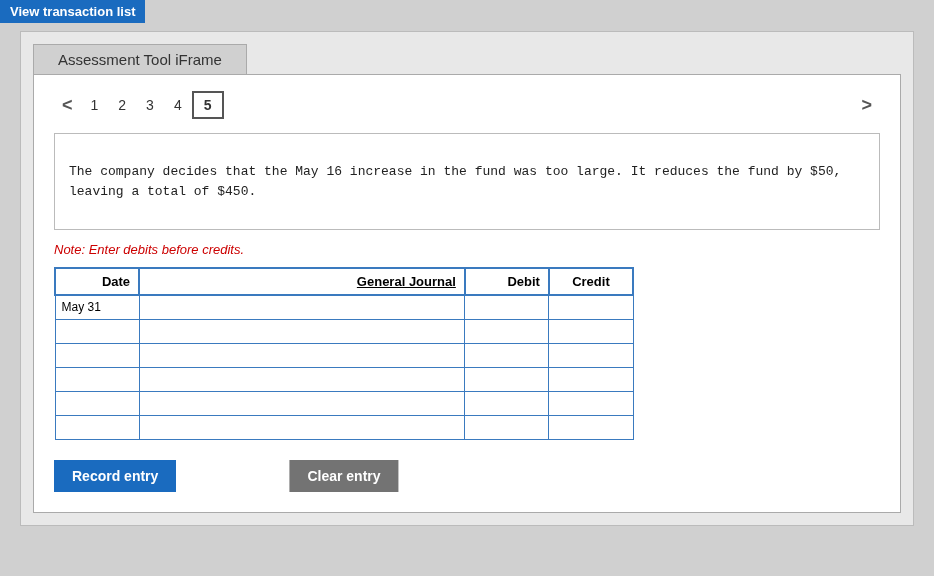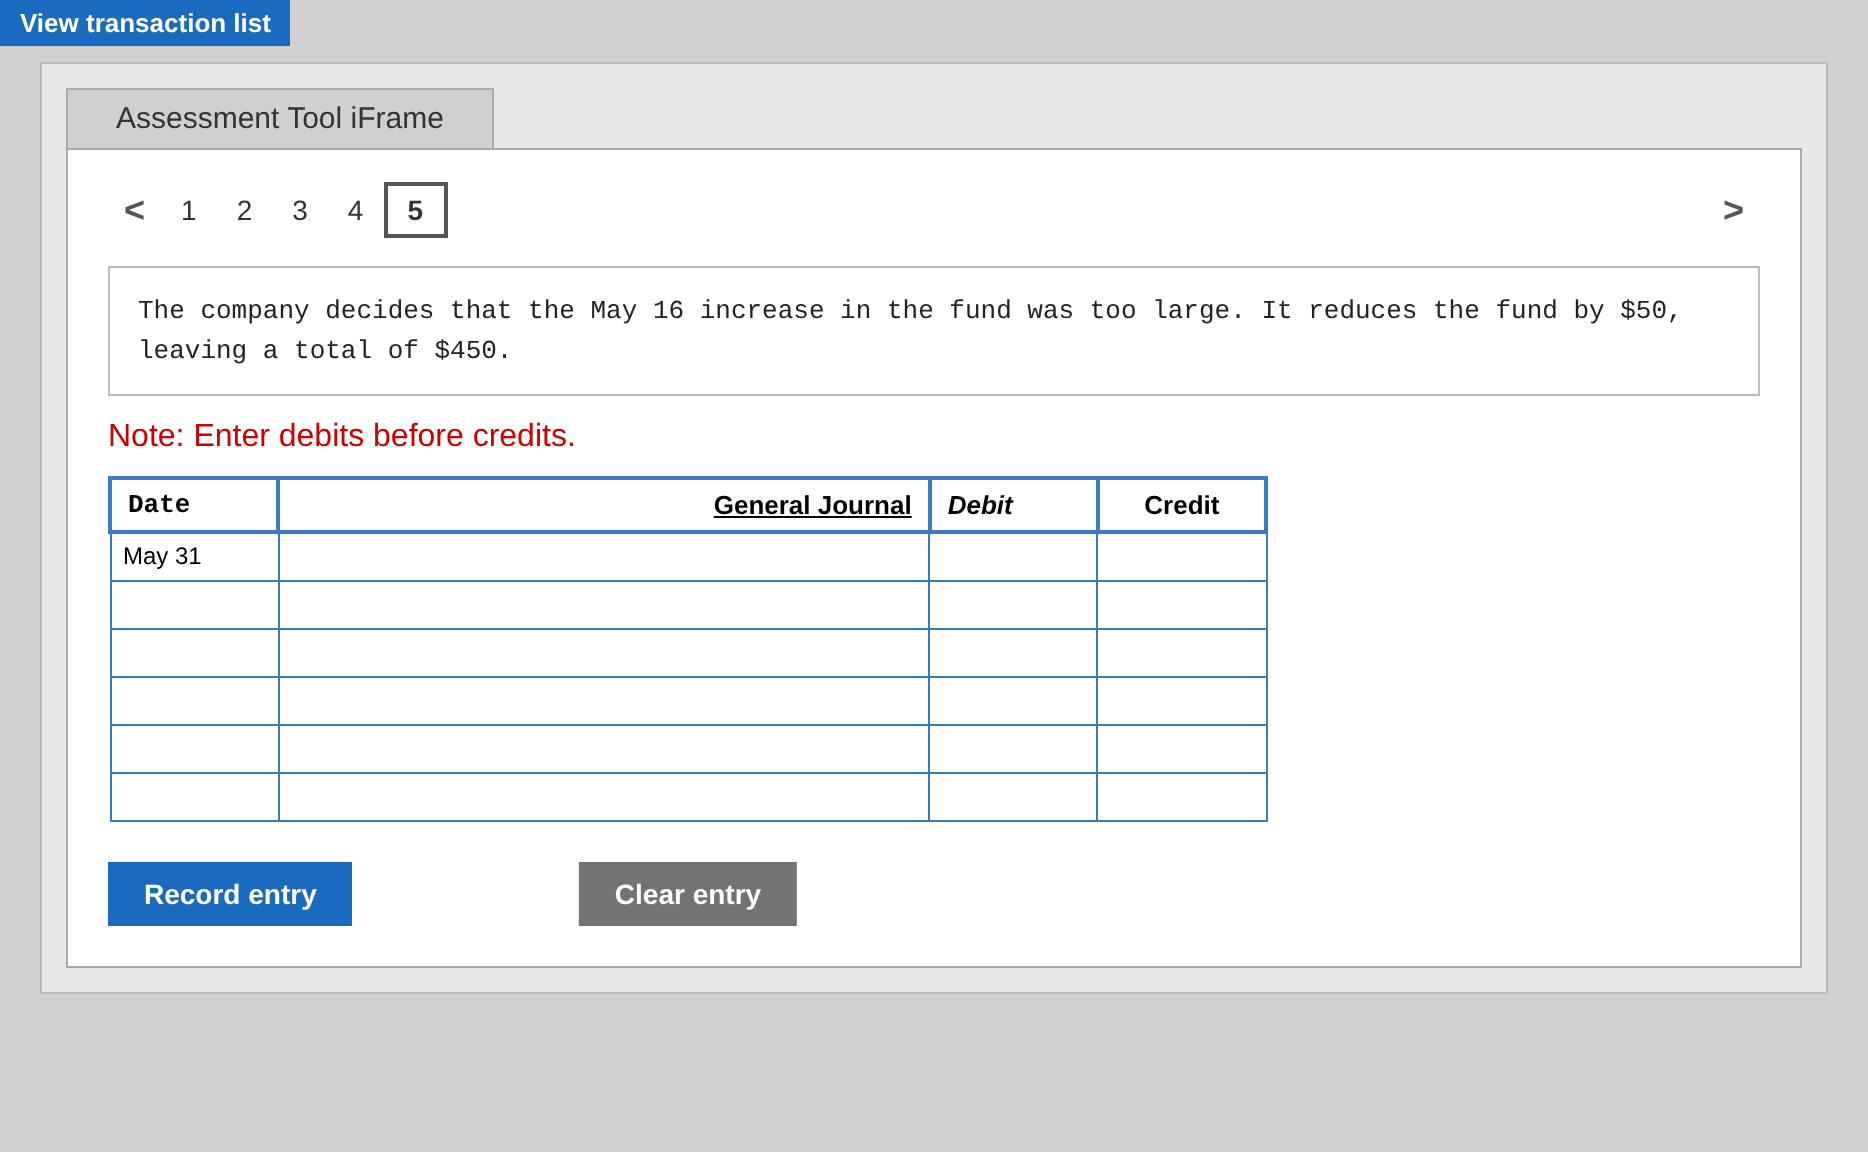--- a/index.html
+++ b/index.html
@@ -74,53 +74,54 @@
       border: 2px solid #555;
       font-weight: bold;
     }
     .page-spacer {
       flex: 1;
     }
 
     
     .scenario-box {
       border: 1px solid #bbb;
-      padding: 12px 14px;
+      padding: 28px 14px;
       font-family: 'Courier New', monospace;
       font-size: 13px;
       line-height: 1.5;
       color: #222;
       margin-bottom: 12px;
       background: white;
     }
 
     
     .note-text {
       color: #cc0000;
+      font-style: italic;
       margin-bottom: 10px;
-      font-size: 16px;
+      font-size: 13px;
     }
 
     
     .journal-table {
       border-collapse: collapse;
       width: 580px;
       margin-bottom: 20px;
     }
     .journal-table th {
       background: white;
       border: 2px solid #3a7abf;
       padding: 5px 8px;
       font-weight: bold;
       font-size: 13px;
       text-align: center;
     }
-    .journal-table th.date-col { text-align: left; width: 80px; font-family: Liberation Mono, monospace; }
+    .journal-table th.date-col { text-align: right; width: 80px; }
     .journal-table th.journal-col { text-align: right; width: 310px; text-decoration: underline; }
-    .journal-table th.debit-col { text-align: left; width: 80px; font-style: italic; }
+    .journal-table th.debit-col { text-align: right; width: 80px; }
     .journal-table th.credit-col { text-align: center; width: 80px; }
 
     .journal-table td {
       border: 1px solid #3a7abf;
       padding: 3px 6px;
       height: 24px;
       font-size: 12px;
     }
     .journal-table td.date-cell { width: 80px; }
     .journal-table td.journal-cell { width: 310px; }

